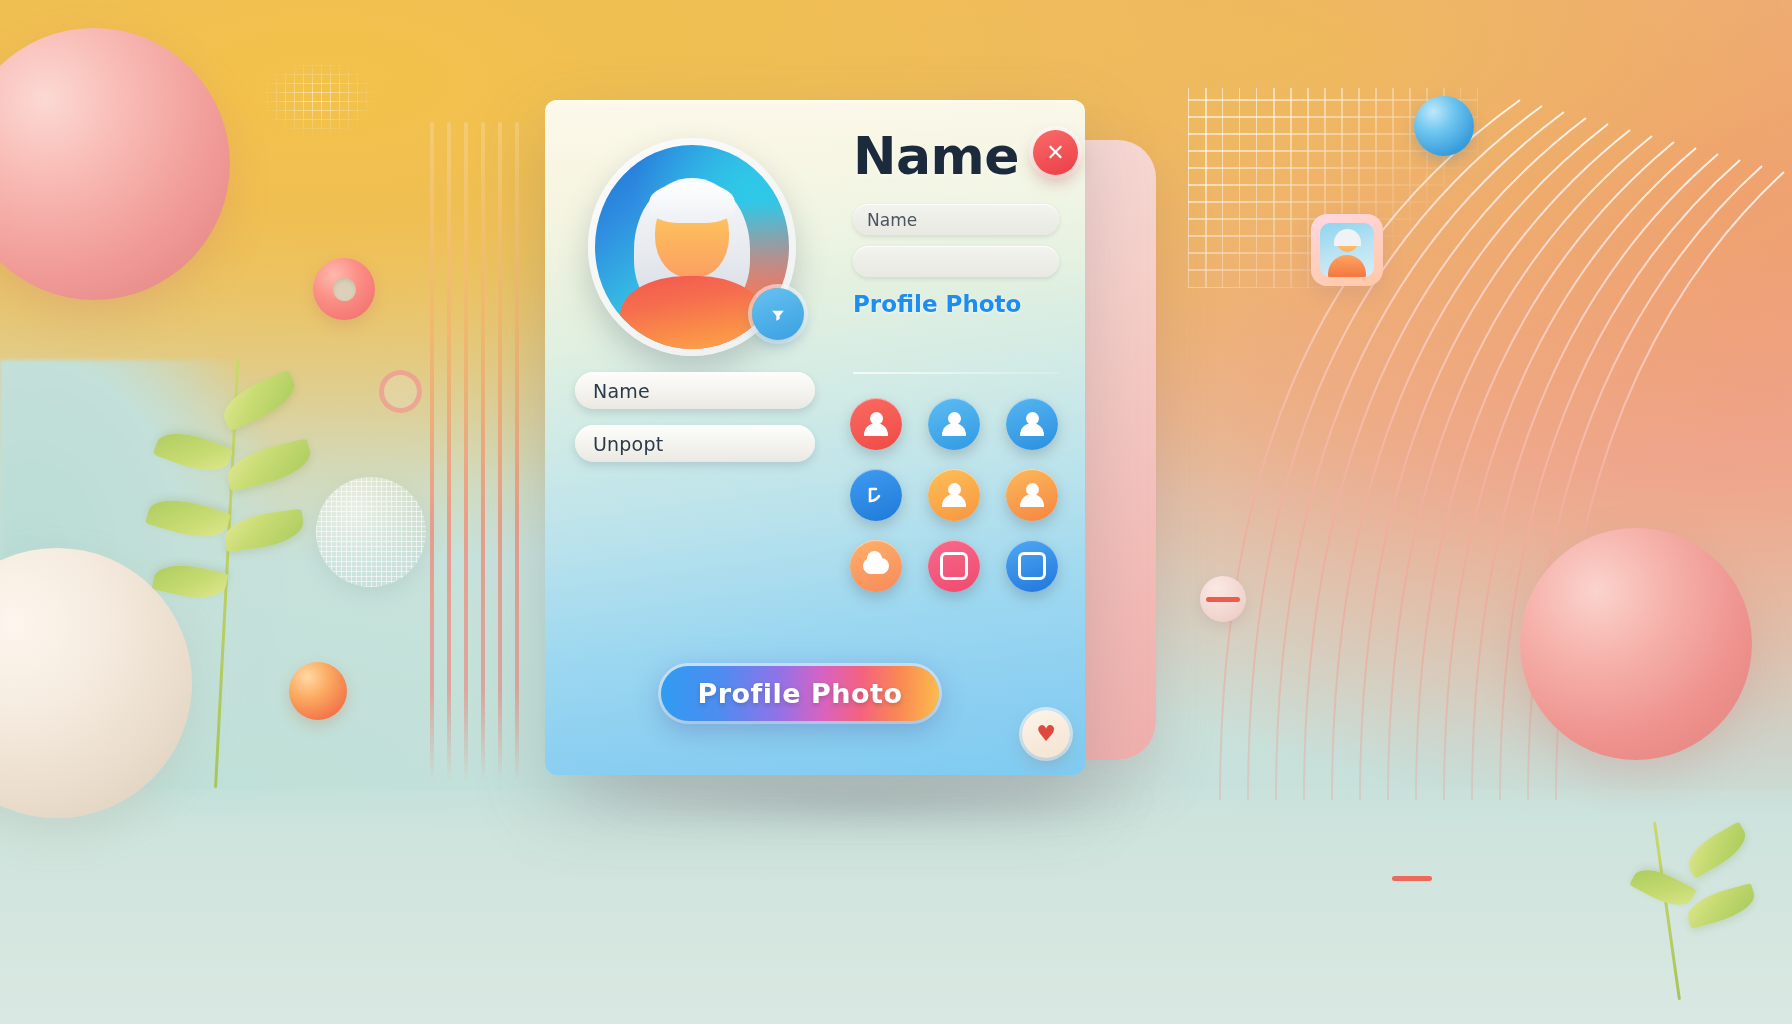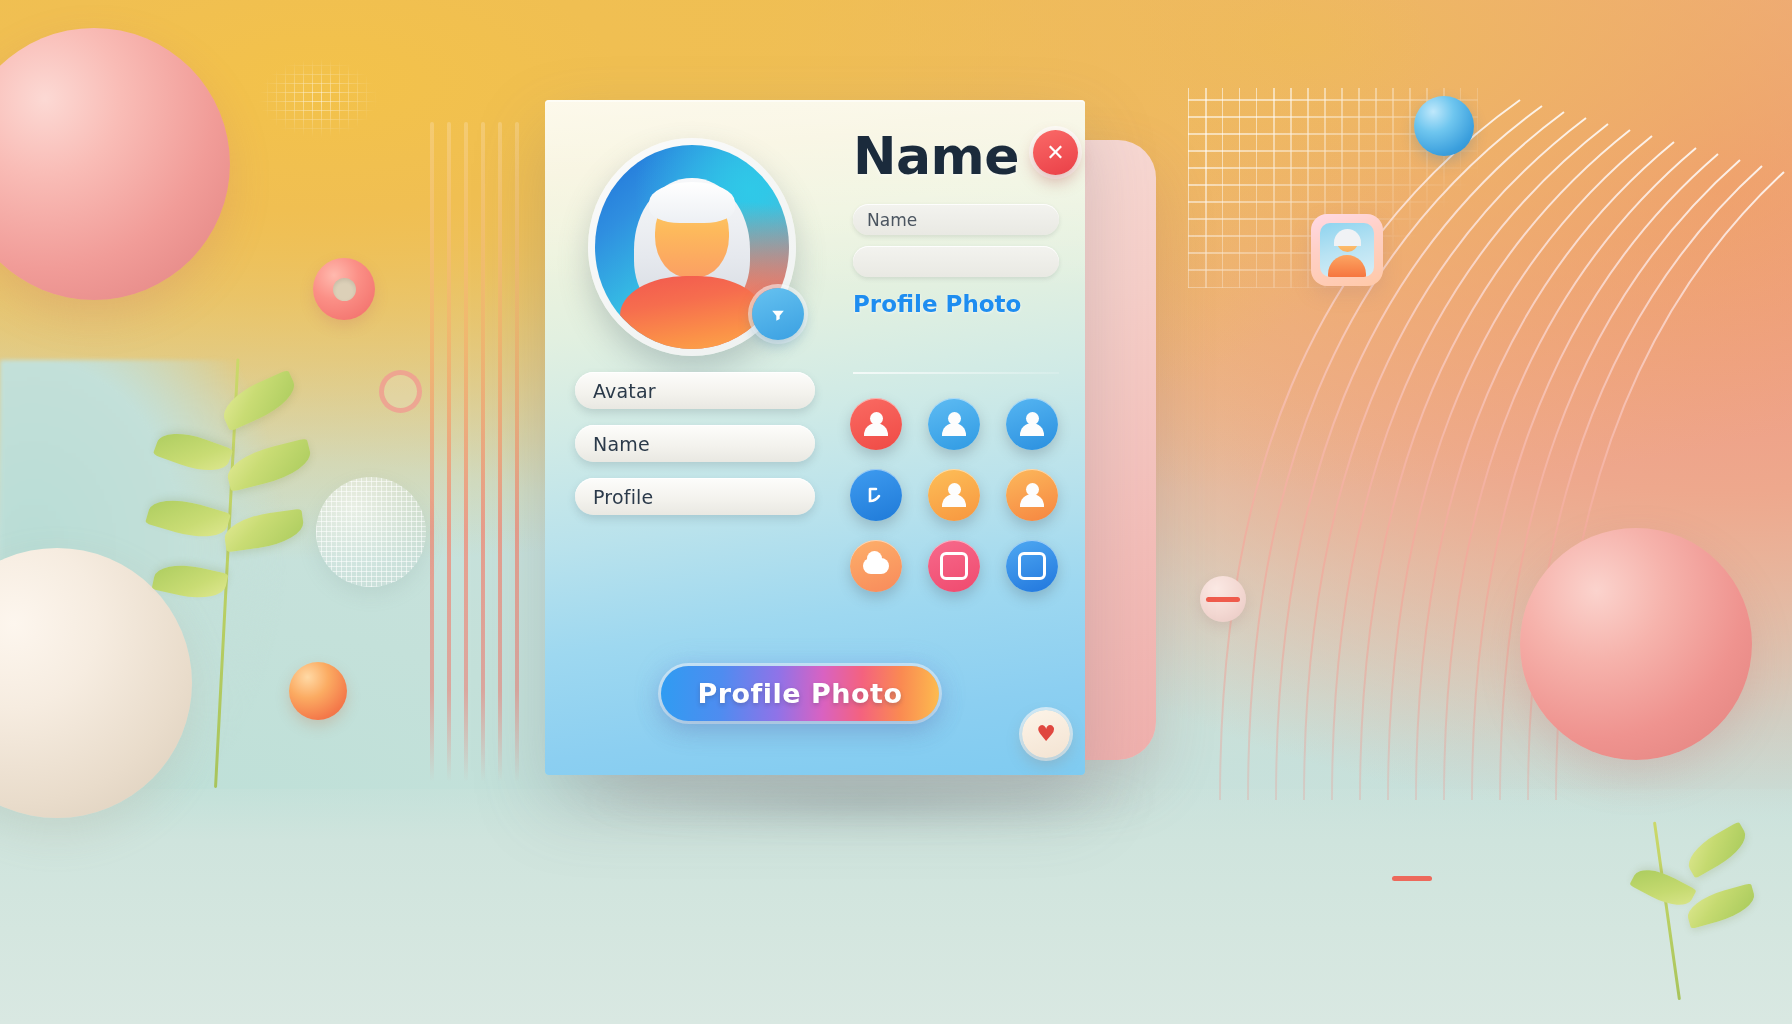--- a/index.html
+++ b/index.html
@@ -186,21 +186,21 @@
 
   
   .card-back{
     position:absolute;left:600px;top:140px;width:556px;height:620px;border-radius:38px;
     background:linear-gradient(165deg,#f8e0db 0%, #f6cfc9 38%, #f3bdb8 72%, #f0b0ad 100%);
     box-shadow:0 26px 60px rgba(150,100,100,0.22);
   }
 
   
   .card{
-    position:absolute;left:545px;top:100px;width:540px;height:675px;border-radius:4px;
+    position:absolute;left:545px;top:100px;width:540px;height:675px;border-radius:12px;
     background:linear-gradient(172deg,
       #fbf5dd 0%, #f6f2d9 10%, #eef3dd 20%,
       #e2f0e0 32%, #cfeae6 46%, #b9e2ec 60%,
       #9ed8f0 74%, #8ccff1 88%, #7fcbf1 100%);
     box-shadow:0 30px 70px rgba(110,110,120,0.26), 0 2px 0 rgba(255,255,255,0.55) inset;
     overflow:hidden;
   }
   .card-gloss{
     position:absolute;left:0;top:0;right:0;height:190px;
     background:linear-gradient(180deg, rgba(255,255,255,0.42), rgba(255,255,255,0));
@@ -462,23 +462,22 @@
     <div class="head-col">
       <div class="title">Name</div>
       <div class="inp" placeholder="Name">Name</div>
       <div class="inp empty" placeholder=""></div>
       <div class="link-photo">Profile Photo</div>
     </div>
 
     <div class="divider"></div>
 
     <div class="pill-list">
-      <div class="pill">Avatar</div>
       <div class="pill">Name</div>
-      <div class="pill">Profile</div>
+      <div class="pill">Unpopt</div>
     </div>
 
     <div class="icon-grid">
       <div class="ic ic-red">
         <span class="person">
             <i class="h"></i>
             <i class="b"></i>
           </span>
       </div>
       <div class="ic ic-blue">

